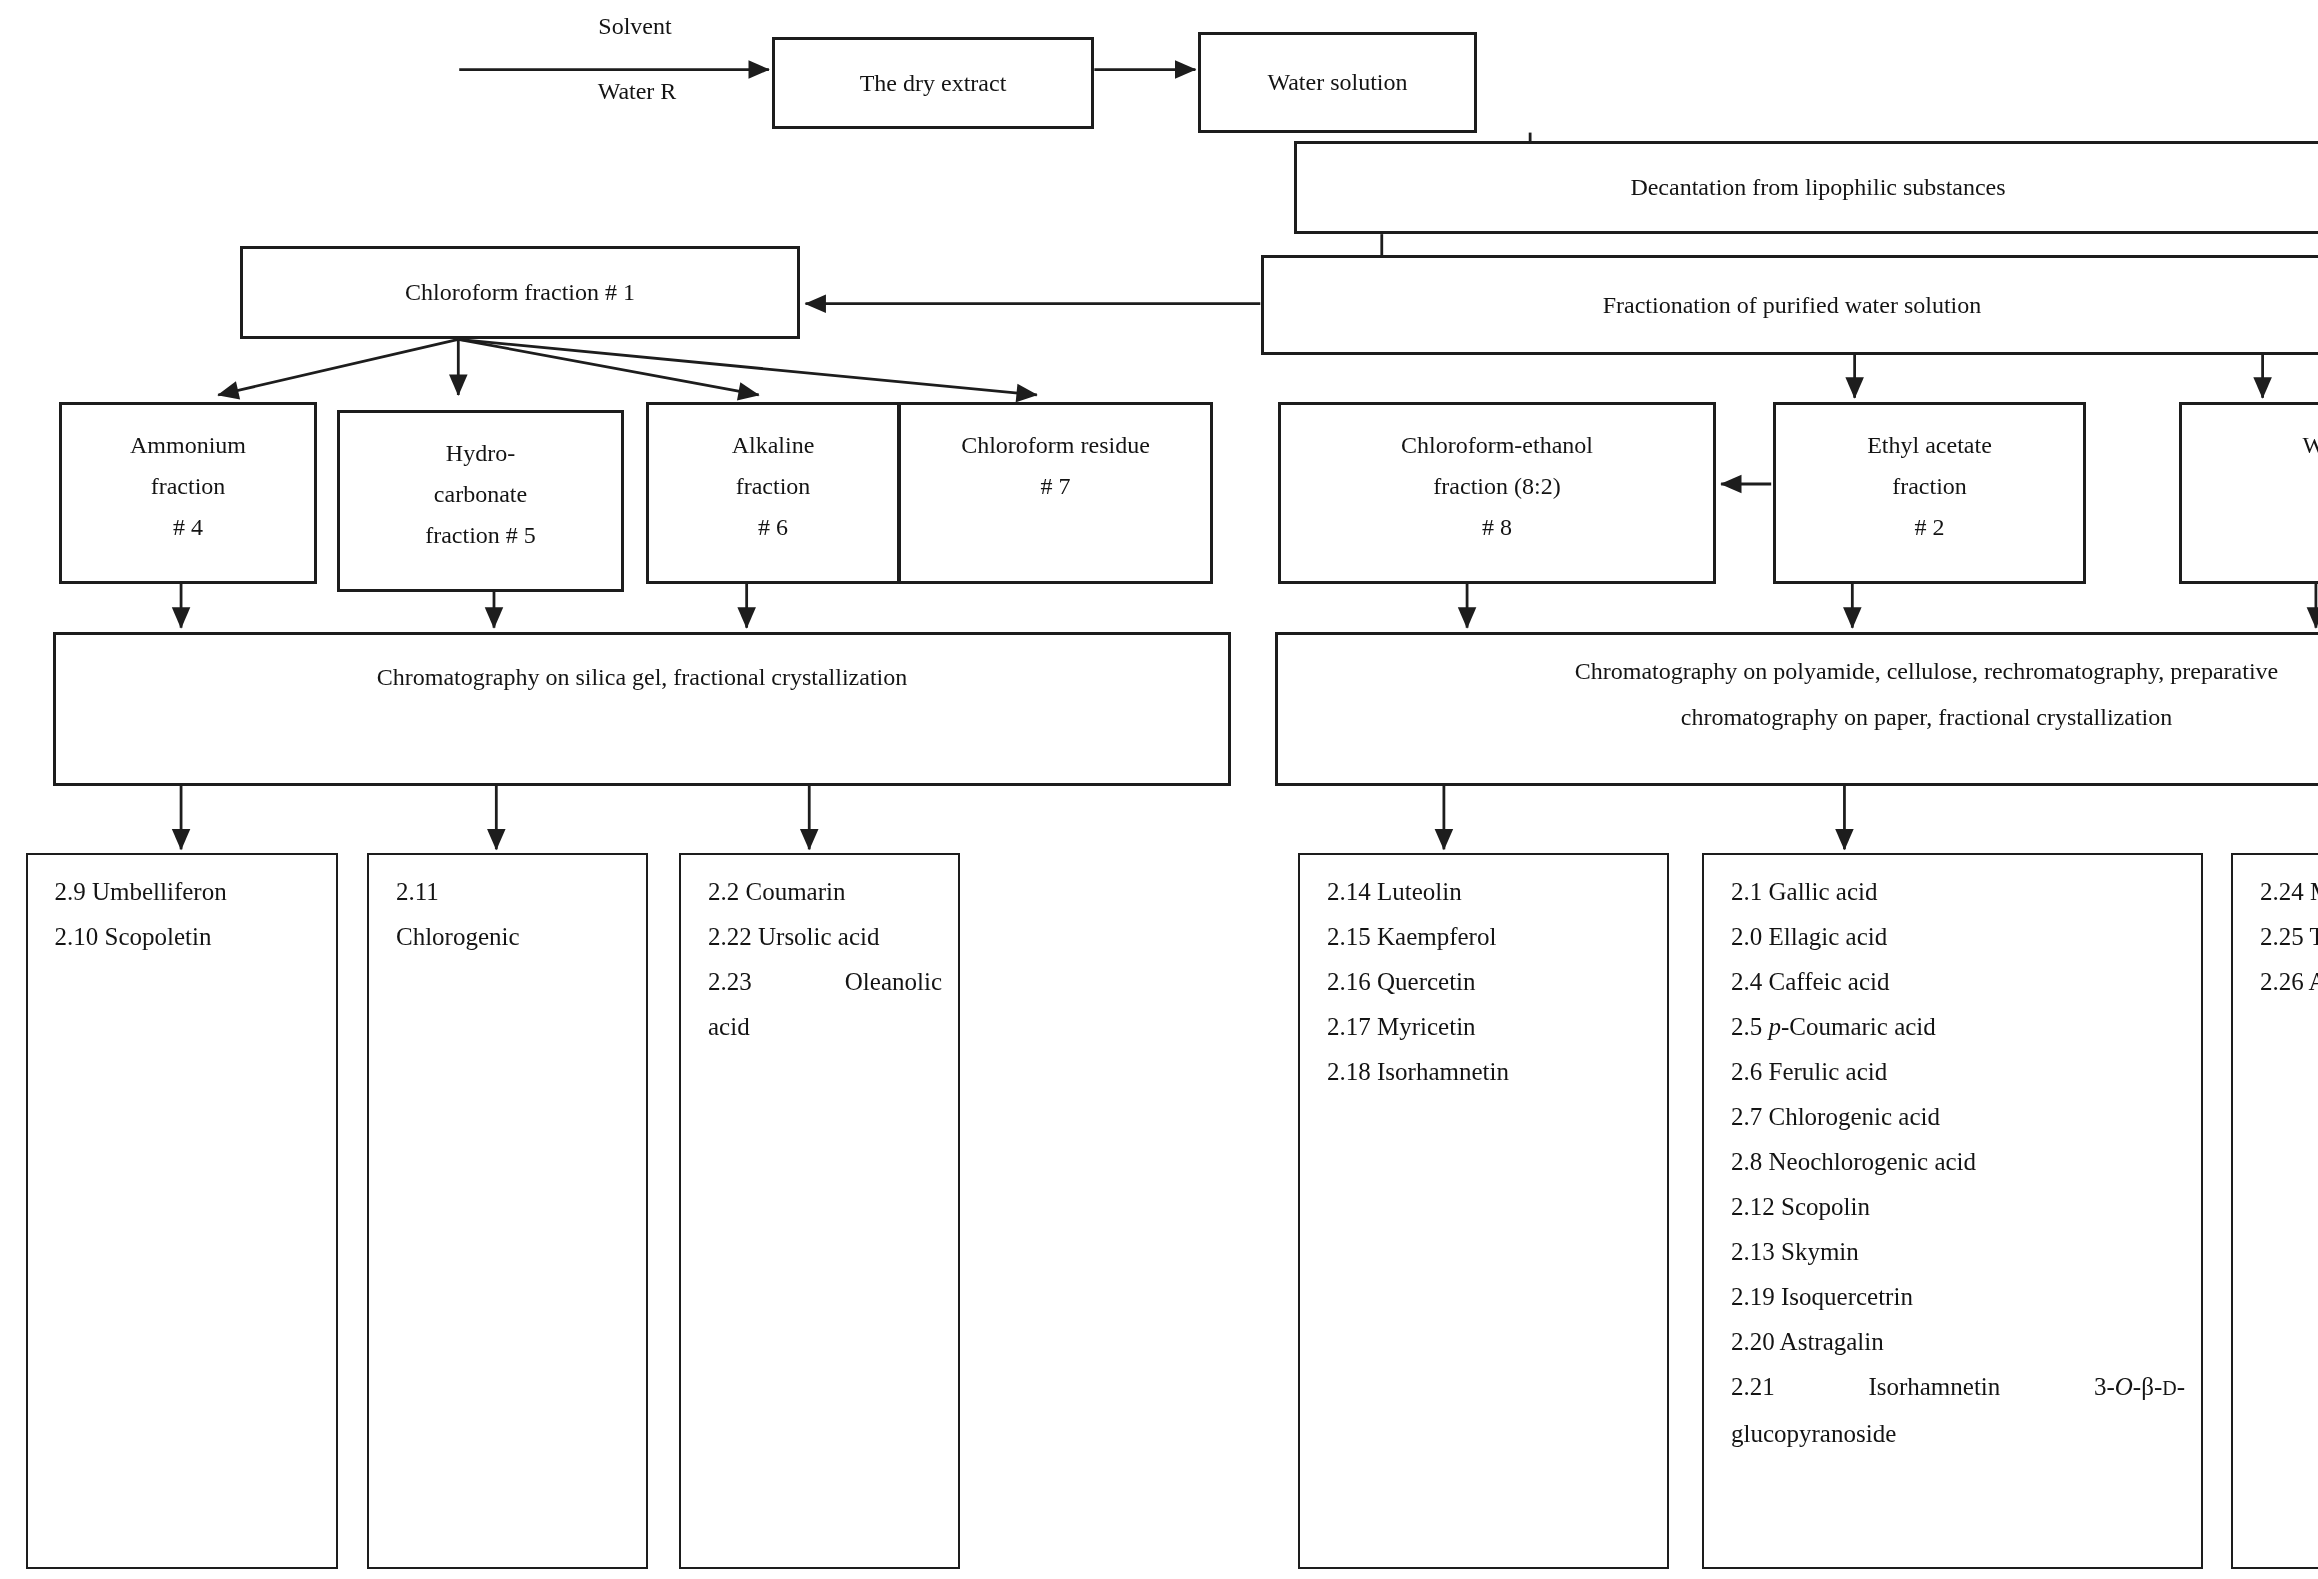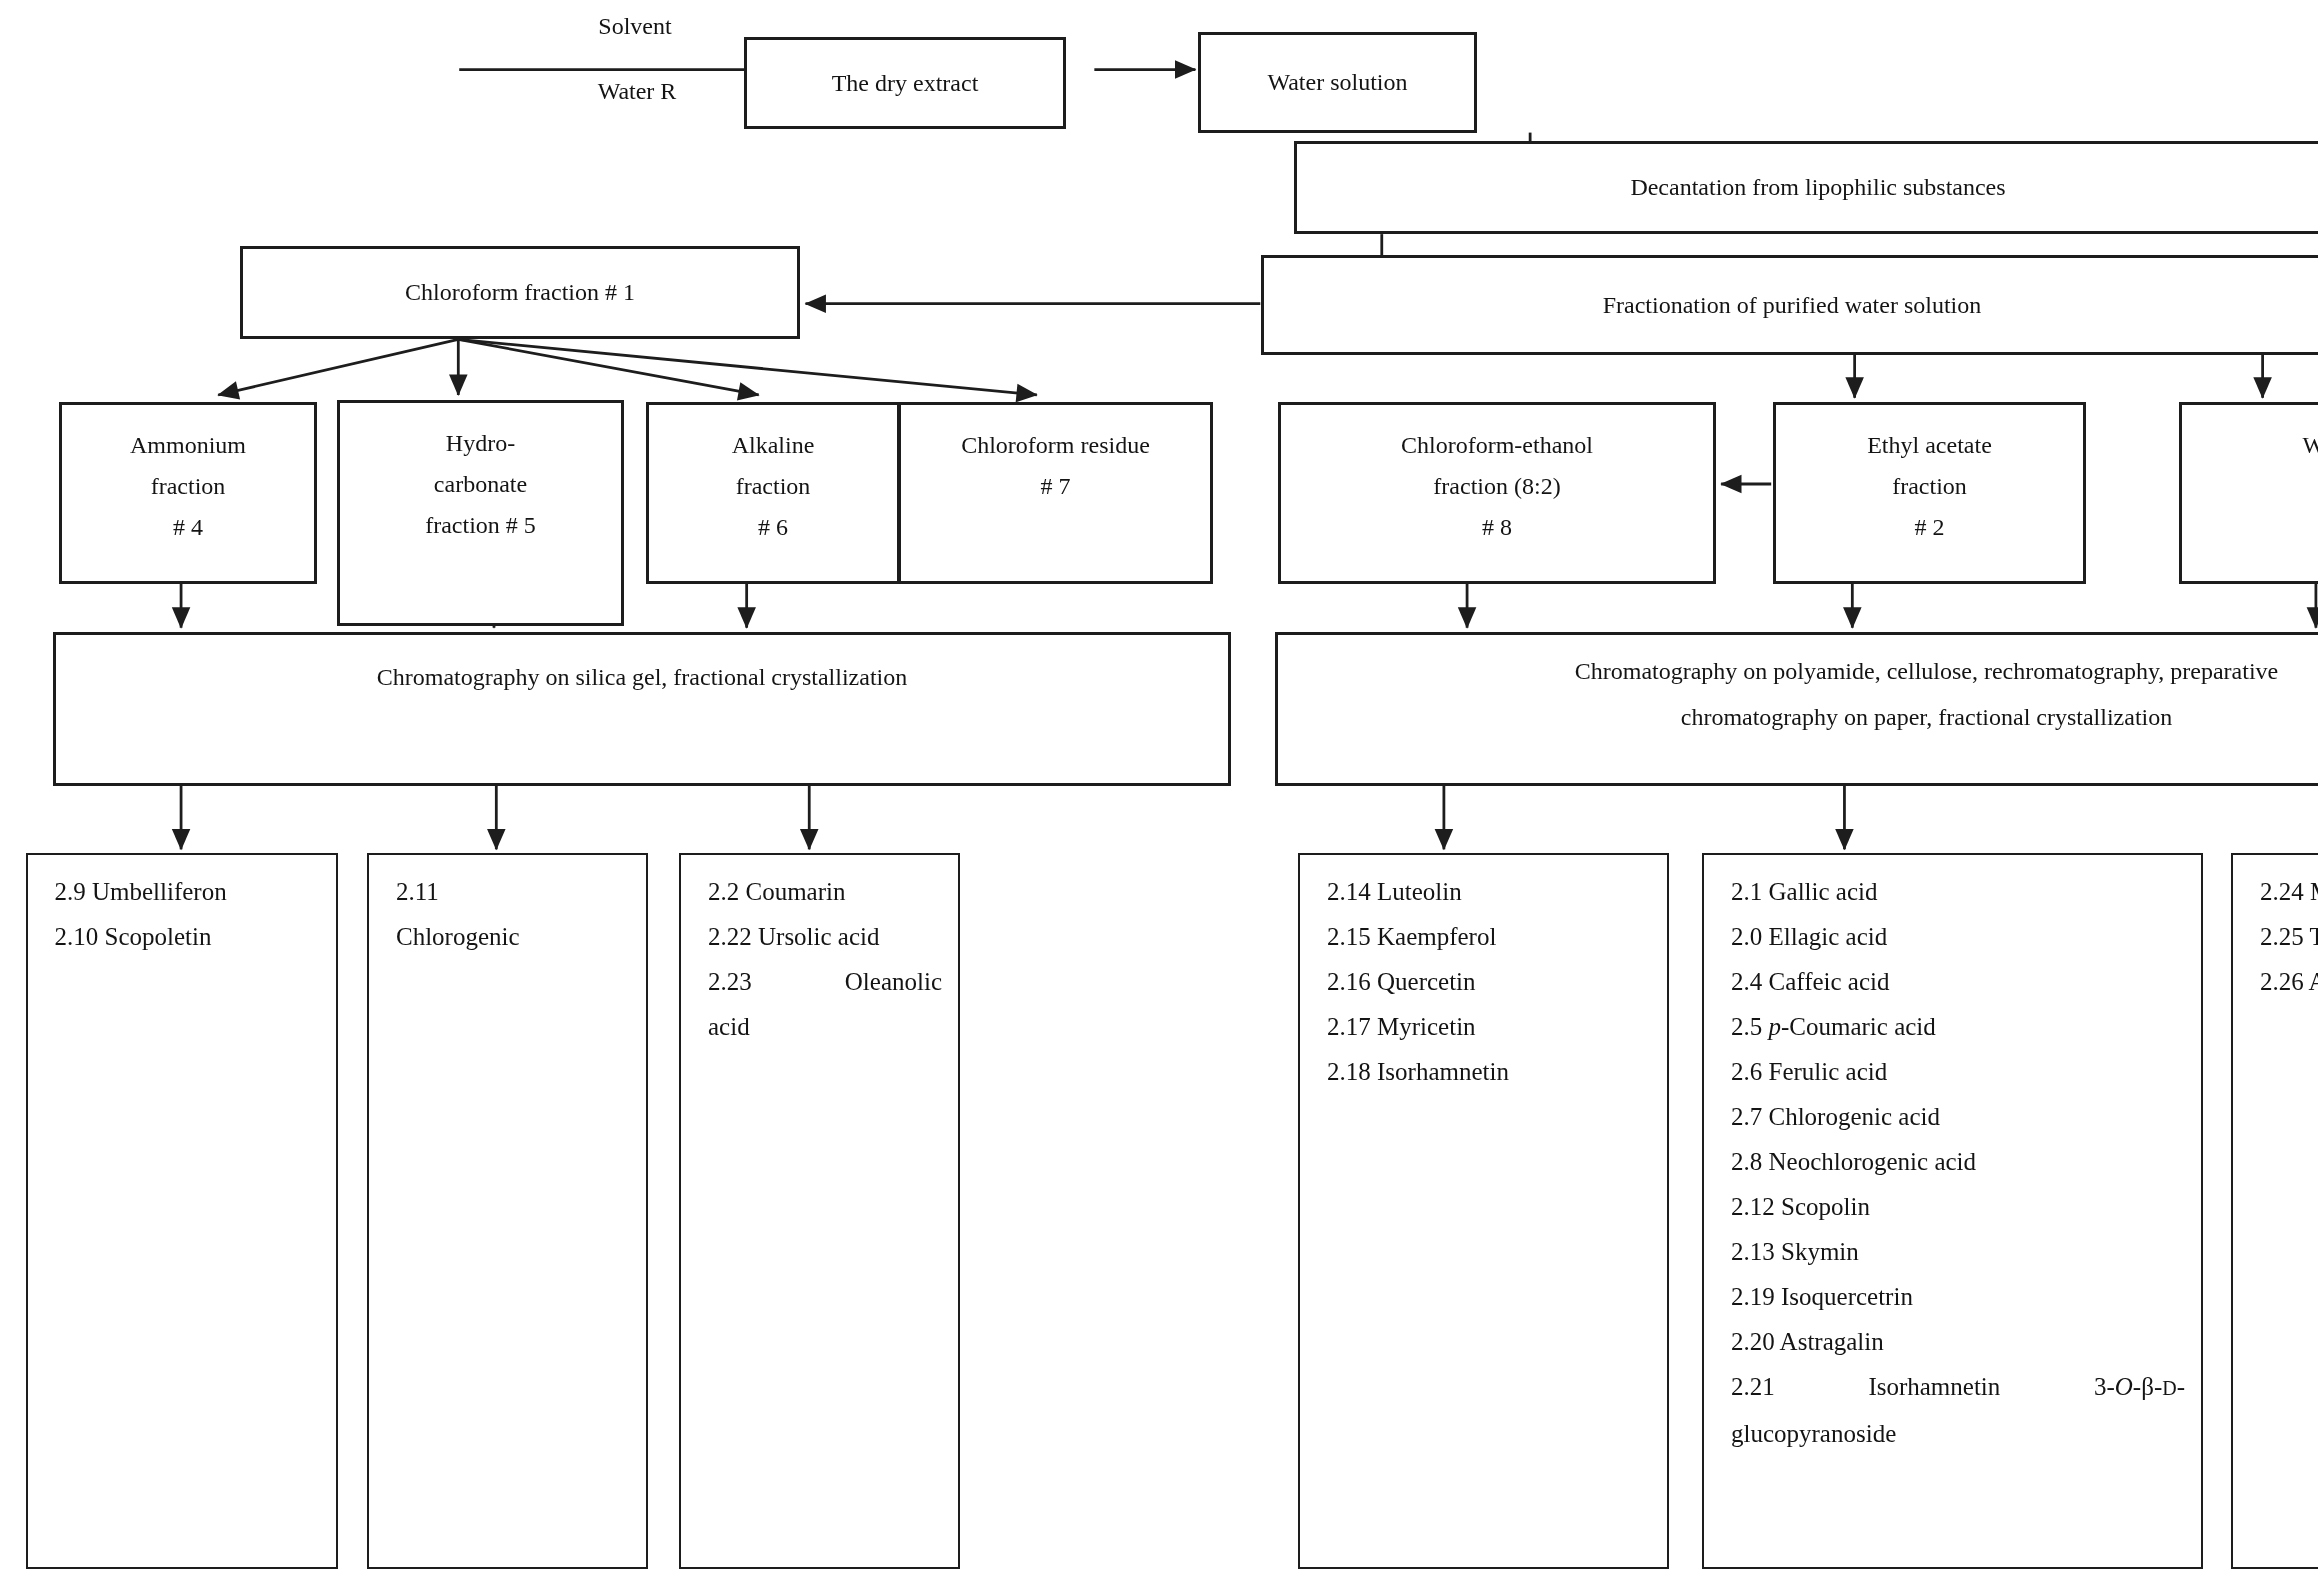--- a/index.html
+++ b/index.html
@@ -77,21 +77,21 @@
     <line x1="1070" y1="1695" x2="1070" y2="1832" marker-end="url(#ah)"></line>
     <line x1="1745" y1="1695" x2="1745" y2="1832" marker-end="url(#ah)"></line>
     <line x1="3114" y1="1695" x2="3114" y2="1832" marker-end="url(#ah)"></line>
     <line x1="3978" y1="1695" x2="3978" y2="1832" marker-end="url(#ah)"></line>
     <line x1="5201" y1="1695" x2="5201" y2="1832" marker-end="url(#ah)"></line>
   </svg>
 
   <div class="flabel" style="left:591px;top:13px;">Solvent</div>
   <div class="flabel" style="left:593px;top:78px;">Water R</div>
 
-  <div class="box vcenter" style="left:744px;top:37px;width:322px;height:92px;">
+  <div class="box vcenter" style="left:772px;top:37px;width:322px;height:92px;">
     <div class="ln">The dry extract</div>
   </div>
 
   <div class="box vcenter" style="left:1198px;top:32px;width:279px;height:101px;">
     <div class="ln">Water solution</div>
   </div>
 
   <div class="box vcenter" style="left:1294px;top:141px;width:1048px;height:93px;">
     <div class="ln">Decantation from lipophilic substances</div>
   </div>
@@ -103,21 +103,21 @@
   <div class="box vcenter" style="left:1261px;top:255px;width:1062px;height:100px;">
     <div class="ln">Fractionation of purified water solution</div>
   </div>
 
   <div class="box toppad" style="left:59px;top:402px;width:258px;height:182px;">
     <div class="ln">Ammonium</div>
     <div class="ln">fraction</div>
     <div class="ln"># 4</div>
   </div>
 
-  <div class="box toppad" style="left:337px;top:400px;width:287px;height:226px;">
+  <div class="box toppad" style="left:337px;top:410px;width:287px;height:182px;">
     <div class="ln">Hydro-</div>
     <div class="ln">carbonate</div>
     <div class="ln">fraction # 5</div>
   </div>
 
   <div class="box toppad" style="left:646px;top:402px;width:254px;height:182px;">
     <div class="ln">Alkaline</div>
     <div class="ln">fraction</div>
     <div class="ln"># 6</div>
   </div>

